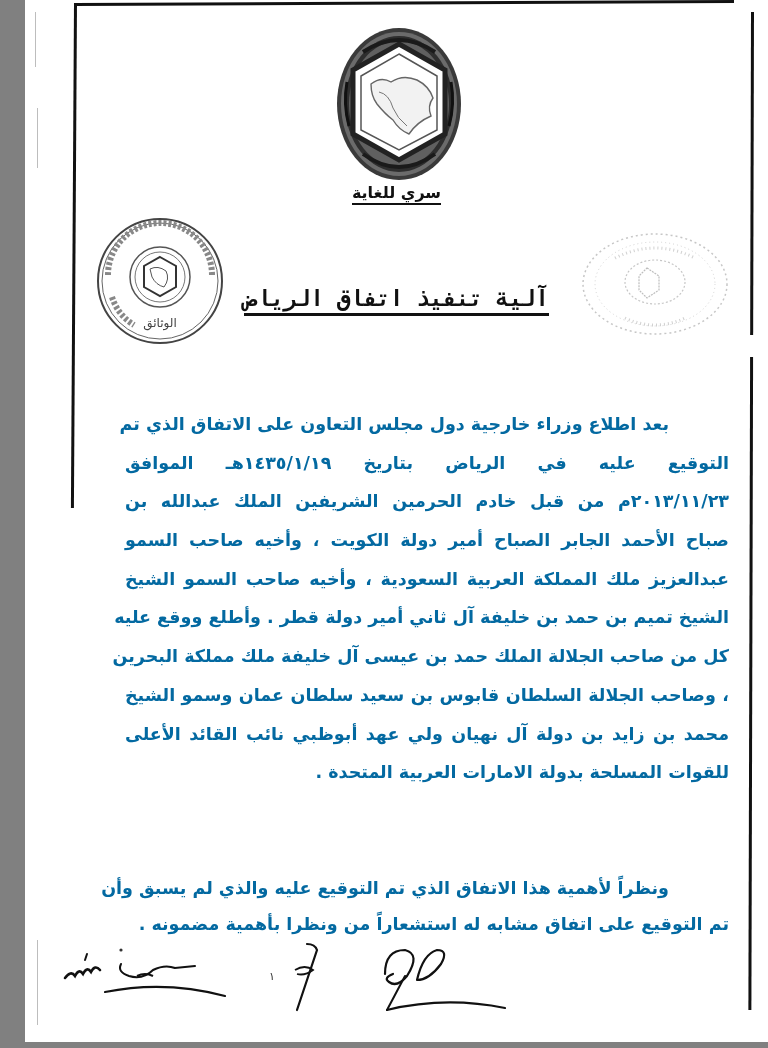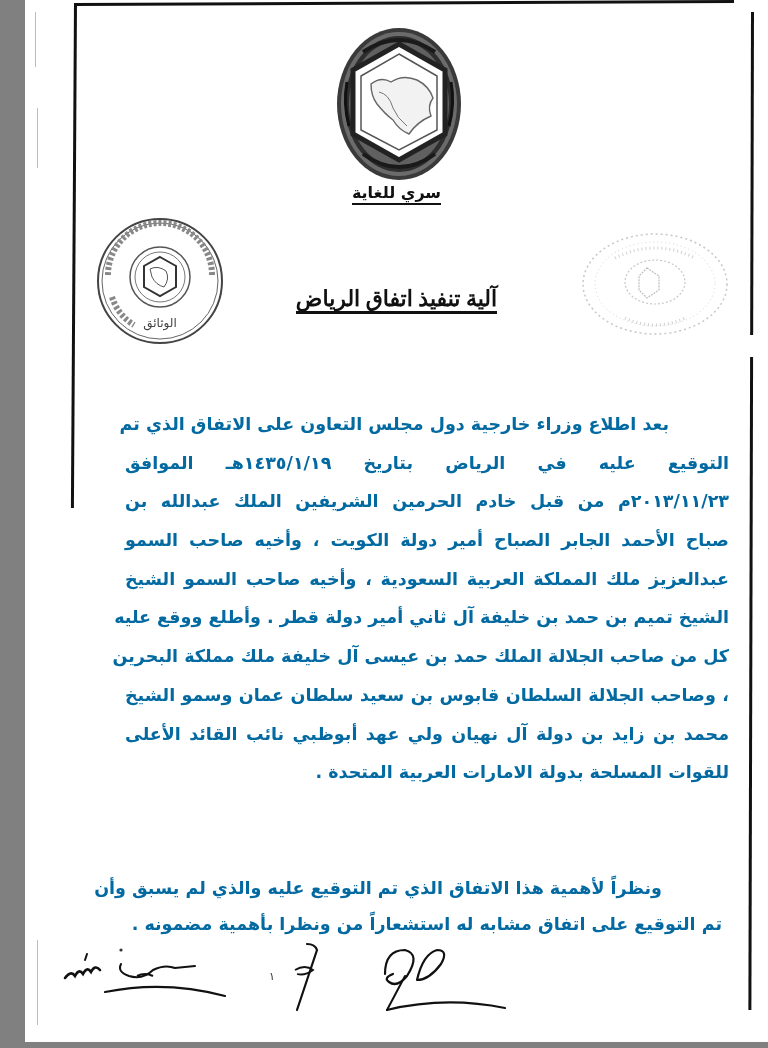--- a/index.html
+++ b/index.html
@@ -93,21 +93,21 @@
     padding-bottom: 1px;
   }
 
   .doc-title {
     position: absolute;
     left: 0;
     width: 743px;
     top: 286px;
     text-align: center;
     direction: rtl;
-    font-family: Liberation Serif, serif;
+    font-family: Liberation Mono, monospace;
     font-weight: bold;
     font-size: 22px;
     color: #111;
     letter-spacing: 0.5px;
   }
   .doc-title span {
     border-bottom: 3px solid #111;
     padding-bottom: 0;
   }
 
@@ -135,21 +135,21 @@
   }
   .line.justify {
     text-align: justify;
     text-align-last: justify;
   }
   .line.indent {
     padding-right: 60px;
   }
 
   .para-2 {
-    left: 93px;
+    left: 100px;
     width: 604px;
     top: 870px;
   }
   .para-2 .line {
     height: 36px;
     line-height: 36px;
   }
 
   .signatures {
     position: absolute;

